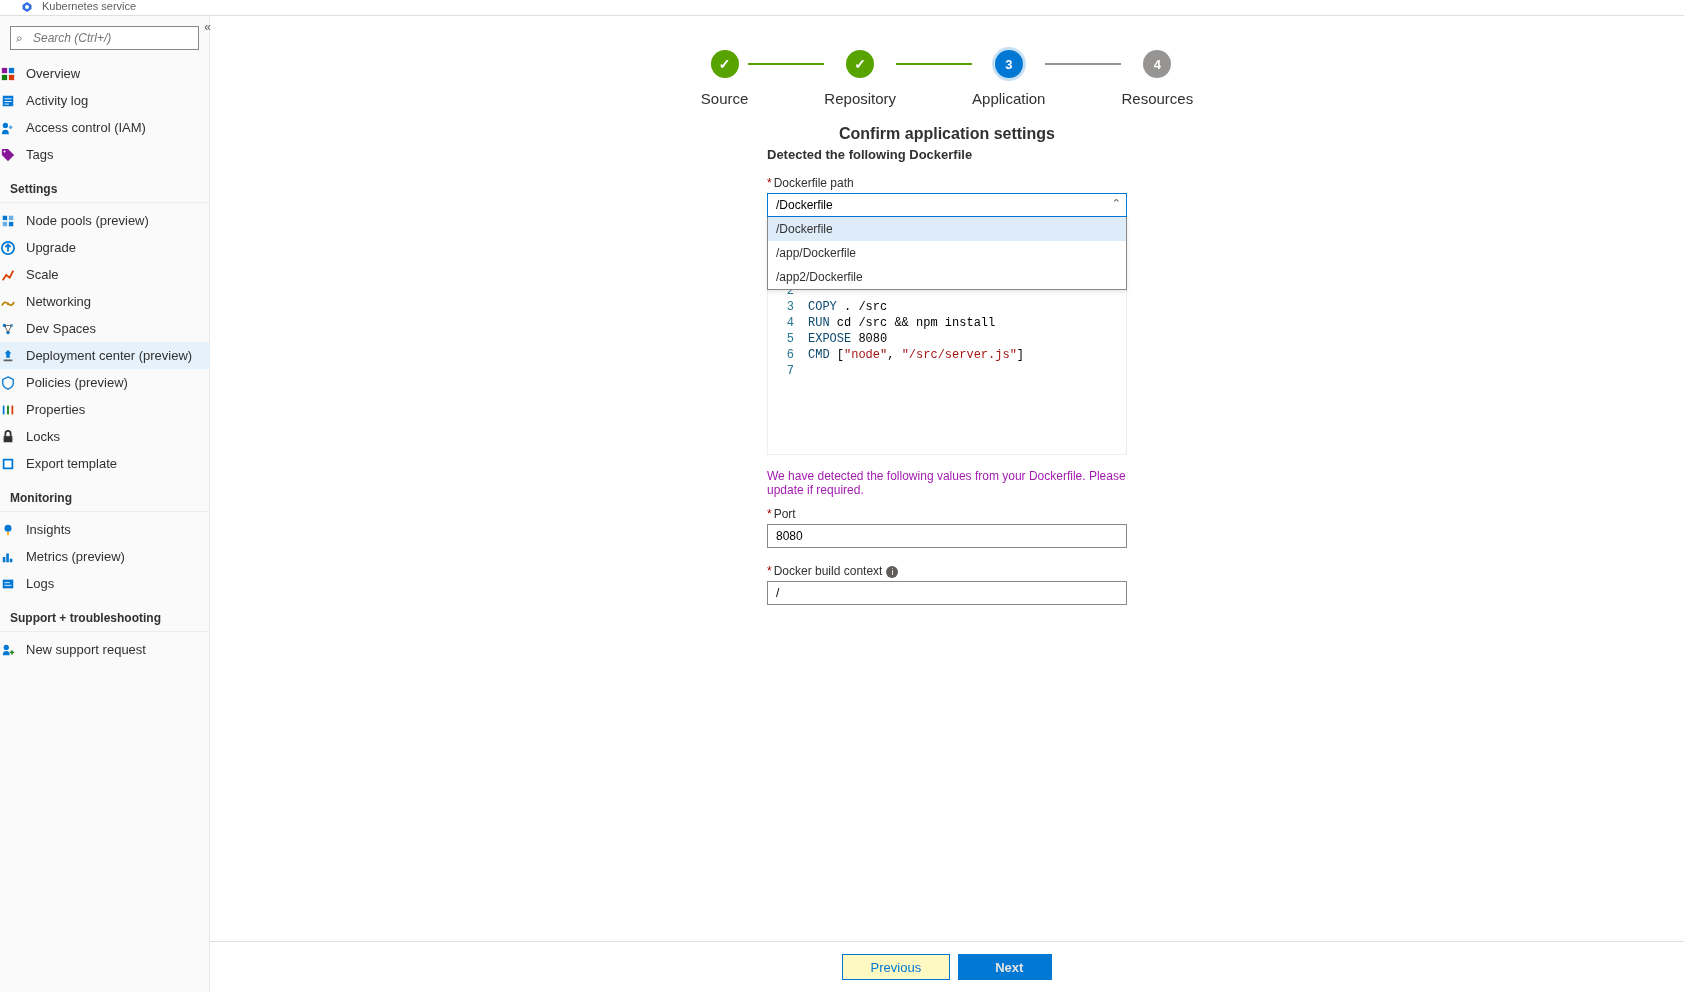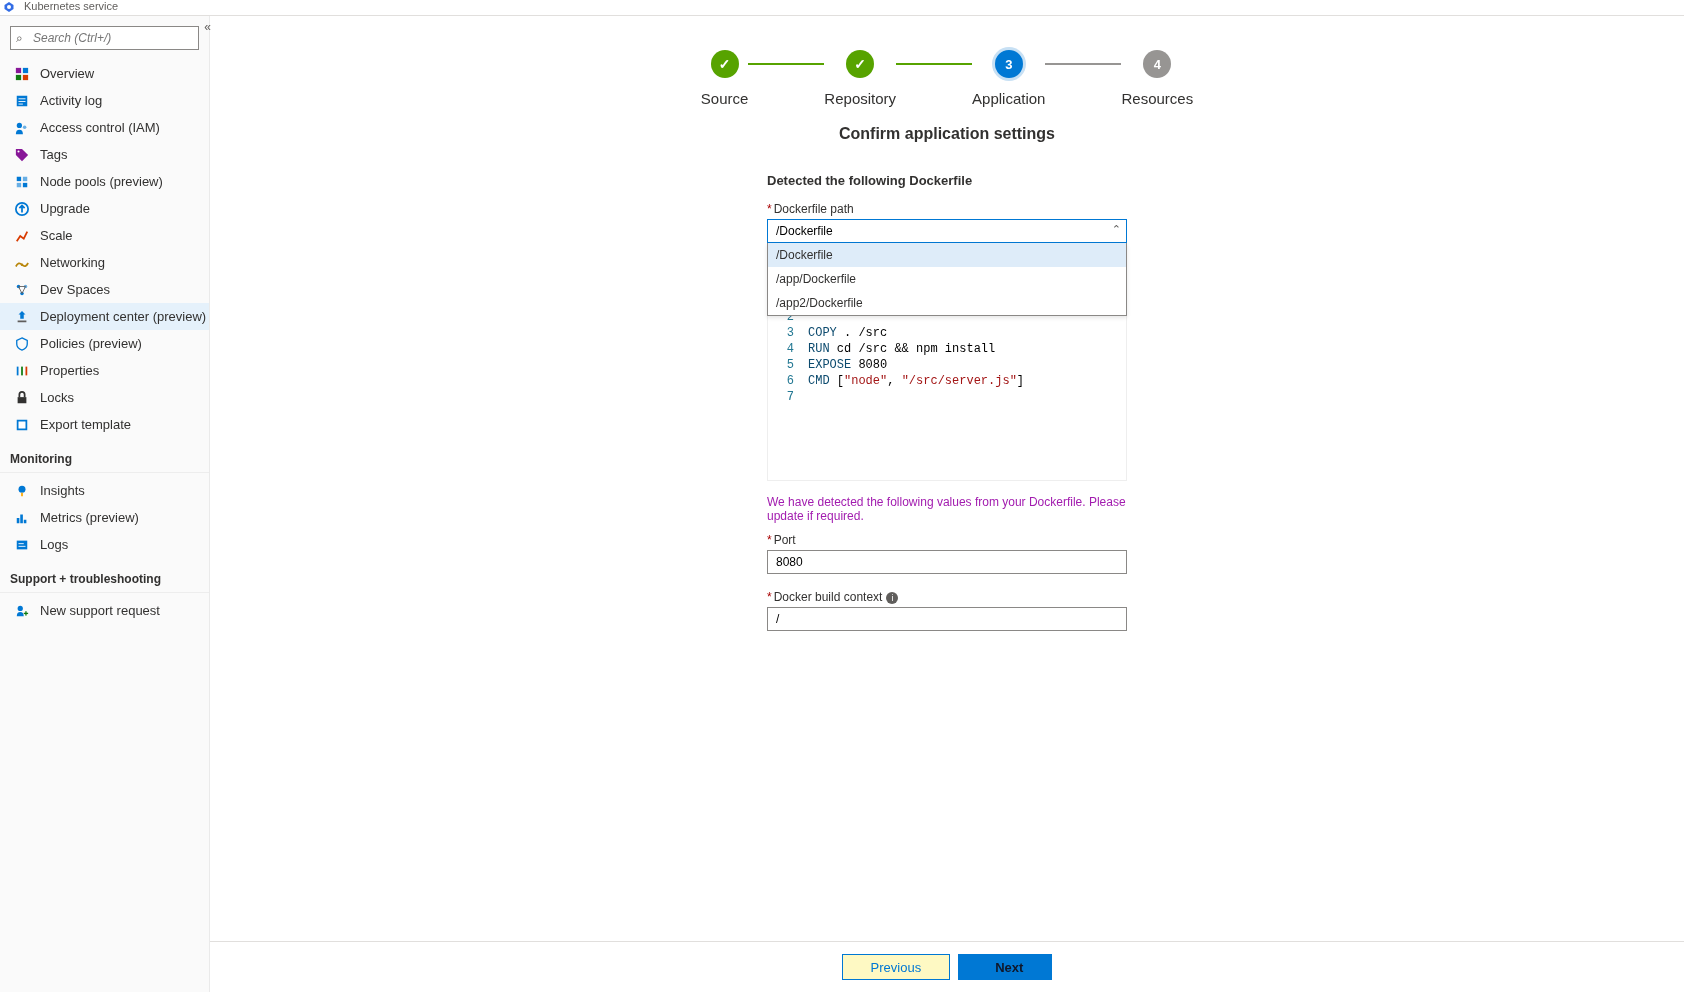--- a/index.html
+++ b/index.html
@@ -1,31 +1,31 @@
 <!DOCTYPE html>
 <html><head>
 <meta charset="utf-8">
 <style>
 * { box-sizing: border-box; margin: 0; padding: 0; }
 body { font-family: "Segoe UI", -apple-system, sans-serif; font-size: 13px; color: #323130; background: #fff; }
 
-.top-bar { height: 16px; border-bottom: 1px solid #e1dfdd; display: flex; align-items: flex-start; font-size: 11px; color: #605e5c; }
+.top-bar { height: 16px; border-bottom: 1px solid #e1dfdd; padding-left: 18px; display: flex; align-items: flex-start; font-size: 11px; color: #605e5c; }
 .top-bar .svc-icon { width: 18px; height: 14px; margin-right: 6px; display: inline-flex; align-items: center; justify-content: center; }
 .top-bar .svc-icon svg { width: 16px; height: 12px; }
 
 .layout { display: flex; height: calc(992px - 16px); }
 
 
 .sidebar { width: 210px; background: #fafafa; border-right: 1px solid #eaeaea; padding-top: 4px; position: relative; }
 .collapse-toggle { position: absolute; top: 4px; right: -2px; font-size: 12px; color: #605e5c; cursor: pointer; }
 .search-box { margin: 6px 10px 10px 10px; position: relative; }
 .search-box input { width: 100%; height: 24px; border: 1px solid #8a8886; padding: 0 6px 0 22px; font-size: 12px; font-style: italic; color: #605e5c; }
 .search-box .sicon { position: absolute; left: 6px; top: 5px; color: #605e5c; font-size: 12px; }
 
-.nav-item { display: flex; align-items: center; height: 27px; padding-left: 14px; cursor: pointer; font-size: 13px; }
+.nav-item { display: flex; align-items: center; height: 27px; padding-left: 0; cursor: pointer; font-size: 13px; }
 .nav-item.active { background: #e5f1fb; }
 .nav-item .nicon { width: 16px; height: 16px; margin-right: 10px; display: inline-flex; align-items: center; justify-content: center; }
 .nav-item .nicon svg { width: 14px; height: 14px; }
 
 .nav-header { font-size: 12px; font-weight: 600; color: #323130; padding: 14px 0 6px 10px; border-bottom: 1px solid #ededed; margin-bottom: 4px; }
 
 
 .main { flex: 1; position: relative; display: flex; flex-direction: column; }
 .content { flex: 1; display: flex; flex-direction: column; align-items: center; padding-top: 34px; }
 
@@ -36,21 +36,21 @@
 .step-circle.current { background: #0078d4; box-shadow: 0 0 0 3px #c7e0f4; }
 .step-circle.future { background: #979593; }
 .step-label { margin-top: 12px; font-size: 15px; color: #323130; }
 .step-conn { height: 2px; width: 76px; margin-top: 13px; }
 .step-conn.done { background: #57a300; }
 .step-conn.future { background: #979593; }
 .check { font-size: 14px; }
 
 .page-title { margin-top: 18px; font-size: 16px; font-weight: 600; }
 
-.form { width: 360px; margin-top: 30px; font-size: 13px; }
+.form { width: 360px; margin-top: 4px; font-size: 13px; }
 .form-heading { font-weight: 600; margin-bottom: 14px; }
 .label { font-size: 12px; color: #323130; margin-bottom: 3px; display: block; }
 .label .req { color: #a80000; margin-right: 2px; }
 .combo { position: relative; }
 .combo-input { width: 100%; height: 24px; border: 1px solid #0078d4; padding: 0 22px 0 8px; font-size: 12px; }
 .combo-chevron { position: absolute; right: 6px; top: 4px; font-size: 11px; color: #605e5c; pointer-events: none; }
 .dropdown { position: absolute; top: 24px; left: 0; right: 0; border: 1px solid #8a8886; border-top: none; background: #fff; z-index: 10; box-shadow: 0 2px 4px rgba(0,0,0,0.1); }
 .dropdown-item { padding: 5px 8px; font-size: 12px; cursor: pointer; }
 .dropdown-item.sel { background: #deecf9; }
 
@@ -66,21 +66,21 @@
 .help-text { font-size: 12px; margin: 14px 0 10px 0; color: #a21caf; }
 
 .text-input { width: 100%; height: 24px; border: 1px solid #8a8886; padding: 0 8px; font-size: 12px; margin-bottom: 16px; }
 
 .info-icon { display: inline-flex; width: 12px; height: 12px; border-radius: 50%; background: #605e5c; color: #fff; font-size: 9px; align-items: center; justify-content: center; margin-left: 4px; }
 
 
 .footer { border-top: 1px solid #e1dfdd; padding: 12px 0; display: flex; justify-content: center; gap: 8px; }
 .btn { height: 26px; padding: 0 28px; font-size: 13px; border: 1px solid; cursor: pointer; }
 .btn-secondary { background: #fef9c3; color: #0078d4; border-color: #0078d4; }
-.btn-primary { background: #0078d4; color: #0f172a; border-color: #0078d4; font-weight: 600; padding-left: 36px; }
+.btn-primary { background: #0078d4; color: #e5e5e5; border-color: #0078d4; font-weight: 600; padding-left: 36px; }
 </style>
 </head>
 <body>
 
 <div class="top-bar">
   <span class="svc-icon">
     <svg viewBox="0 0 24 24">
         <polygon points="12,2 21,8 21,16 12,22 3,16 3,8" fill="#326ce5"></polygon>
         <circle cx="12" cy="12" r="4" fill="#fff"></circle>
       </svg>
@@ -133,20 +133,21 @@
     <div class="nav-item">
       <span class="nicon">
           <svg viewBox="0 0 16 16">
             <path d="M1 1 L8 1 L15 8 L8 15 L1 8 Z" fill="#881798"></path>
             <circle cx="4" cy="4" r="1.2" fill="#fff"></circle>
           </svg>
         </span>
       <span>Tags</span>
     </div>
 
+    <div class="nav-header">Settings</div>
 
     <div class="nav-item">
       <span class="nicon">
           <svg viewBox="0 0 16 16">
             <rect x="2" y="2" width="5" height="5" fill="#0078d4"></rect>
             <rect x="9" y="2" width="5" height="5" fill="#69afe5"></rect>
             <rect x="2" y="9" width="5" height="5" fill="#69afe5"></rect>
             <rect x="9" y="9" width="5" height="5" fill="#0078d4"></rect>
           </svg>
         </span>

